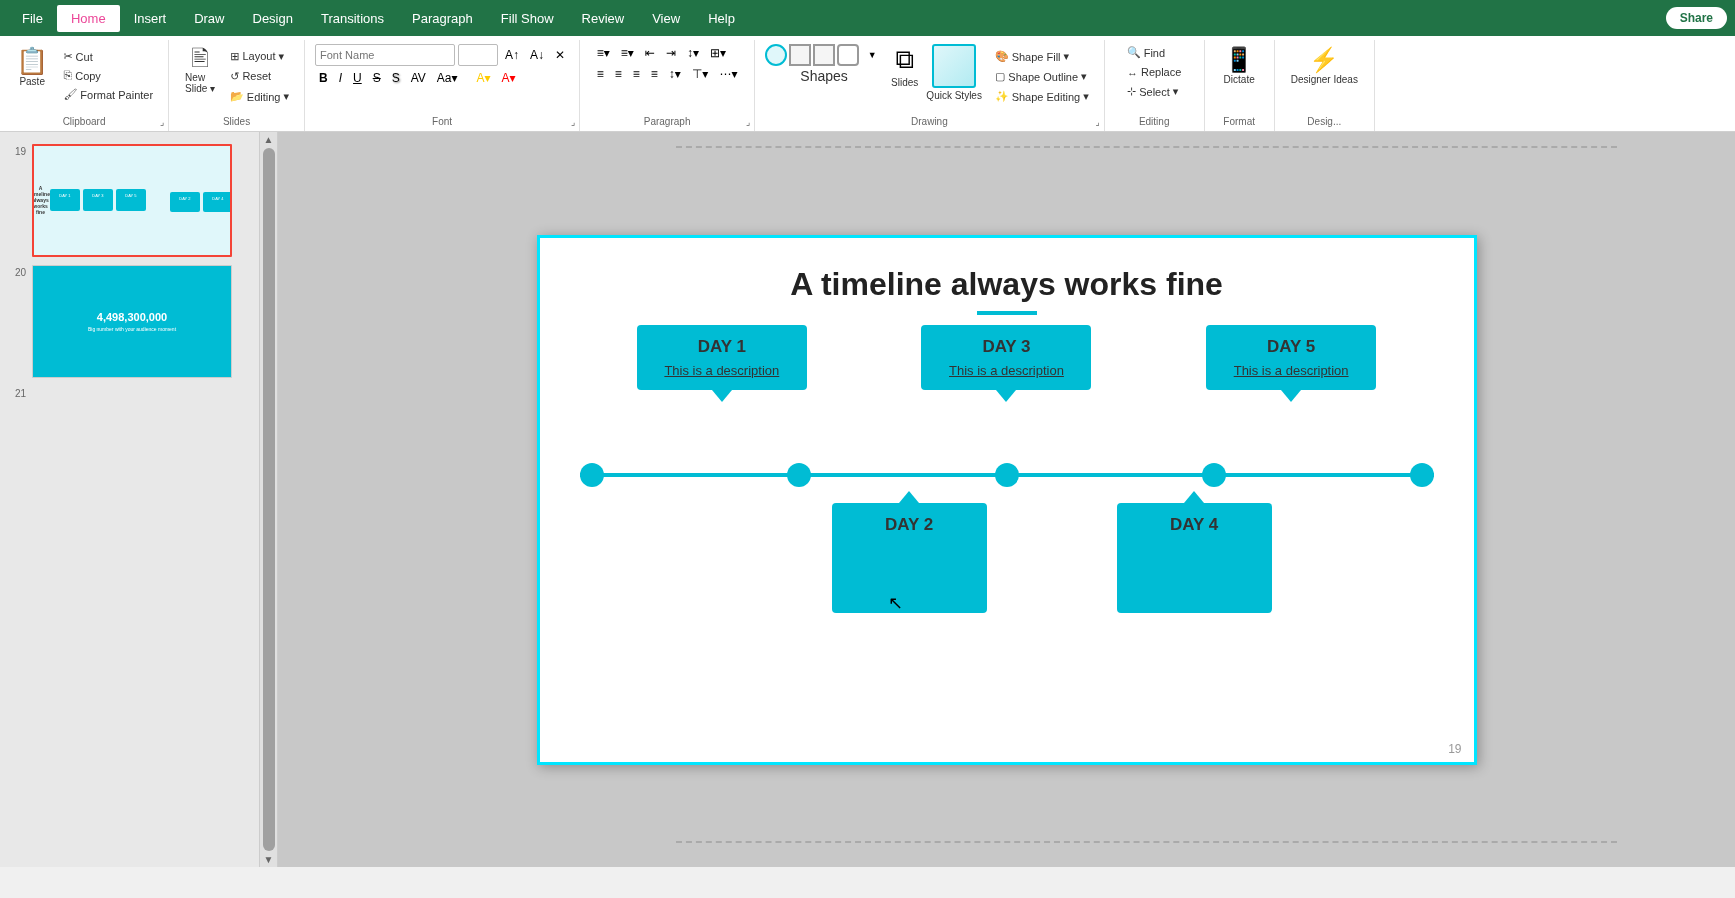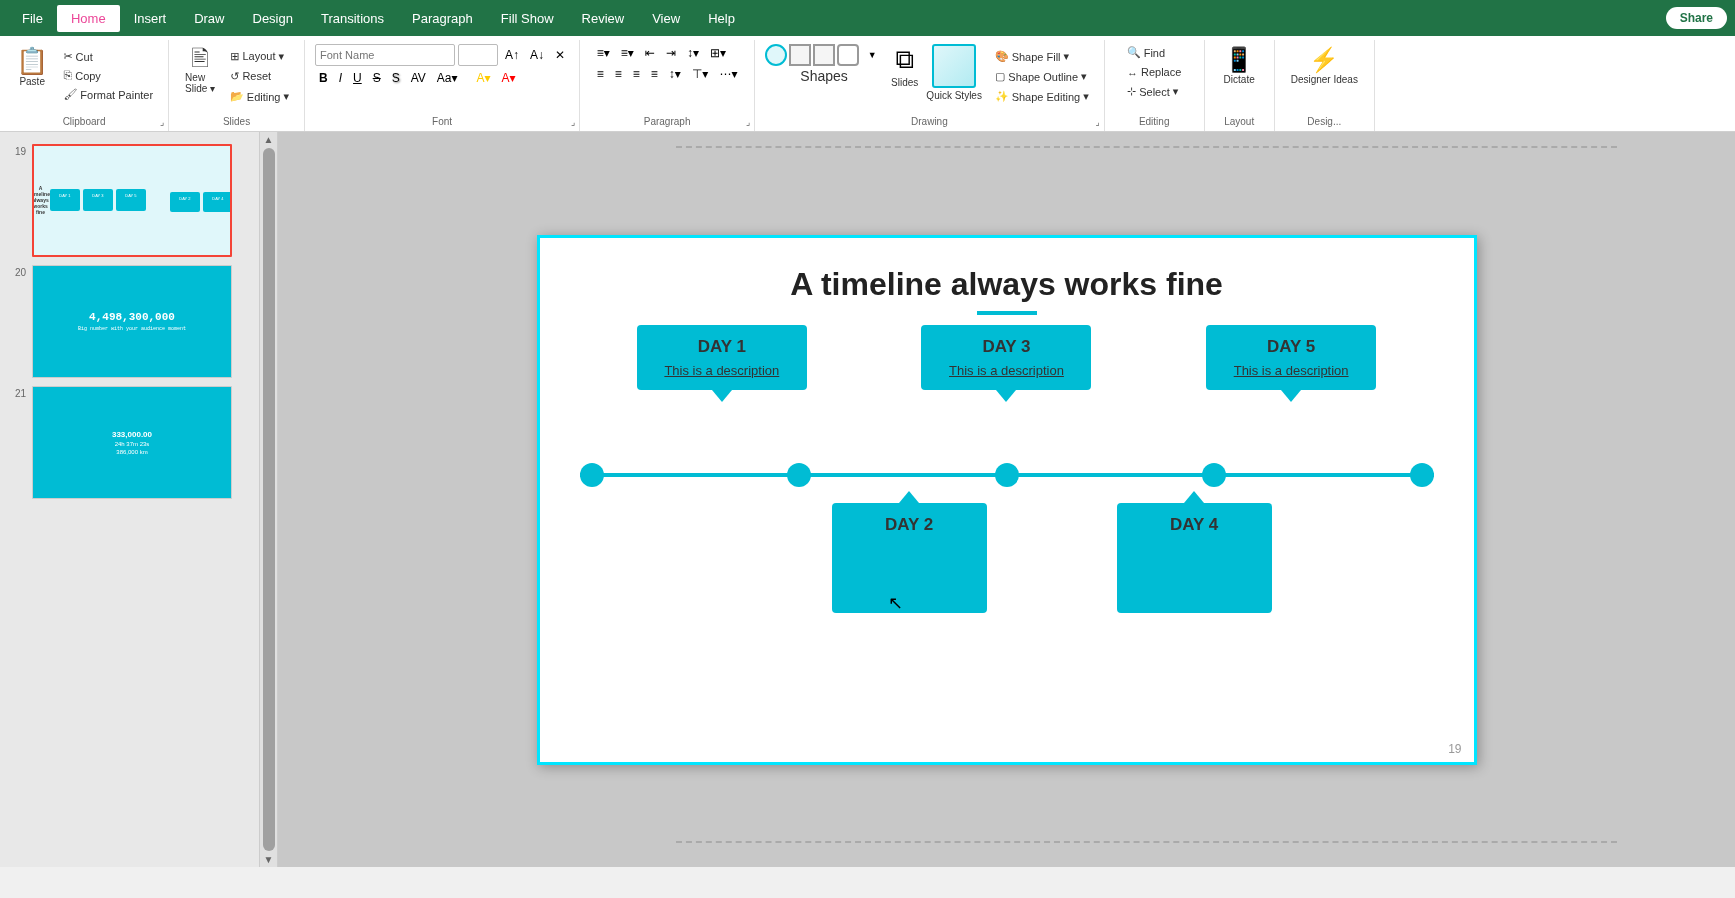--- a/index.html
+++ b/index.html
@@ -206,21 +206,21 @@
       <span class="ribbon-group-label">Editing</span>
     </div>
 
     <div class="ribbon-group" style="min-width:70px;">
       <div class="ribbon-group-content" style="flex-direction:column; align-items:center;">
         <div class="ribbon-btn">
           <div class="icon" style="font-size:24px;">📱</div>
           <span class="label">Dictate</span>
         </div>
       </div>
-      <span class="ribbon-group-label">Layout</span>
+      <span class="ribbon-group-label">Format</span>
     </div>
 
     <div class="ribbon-group" style="min-width:60px;">
       <div class="ribbon-group-content" style="flex-direction:column; align-items:center;">
         <div class="ribbon-btn">
           <div class="icon" style="font-size:24px;">⚡</div>
           <span class="label">Designer Ideas</span>
         </div>
       </div>
       <span class="ribbon-group-label">Desig...</span>
@@ -247,36 +247,29 @@
         <div style="display:flex; gap:3px; justify-content:center; margin-top:2px; padding-left:16px;">
           <div style="width:30px;height:20px;background:#00bcd4;border-radius:2px;font-size:4px;text-align:center;padding-top:4px;color:#fff;">DAY 2</div>
           <div style="width:30px;height:20px;background:#00bcd4;border-radius:2px;font-size:4px;text-align:center;padding-top:4px;color:#fff;">DAY 4</div>
         </div>
       </div>
     </div>
 
     <div class="slide-thumb">
       <span class="slide-num">20</span>
       <div class="thumb-img thumb-20">
-        <div style="text-align:center; padding:6px;font-family:Liberation Mono, monospace;">
+        <div style="text-align:center; padding:6px;">
           <div style="font-size:11px; font-weight:bold; color:#fff;">4,498,300,000</div>
           <div style="font-size:5px; color:#fff; margin-top:3px;">Big number with your audience moment</div>
         </div>
       </div>
     </div>
 
     <div class="slide-thumb">
       <span class="slide-num">21</span>
-      <div class="thumb-img thumb-21">
-        <div style="text-align:center; padding:6px; color:#fff;">
-          <div style="font-size:8px; font-weight:bold;">333,000.00</div>
-          <div style="font-size:6px; margin-top:2px;">24h 37m 23s</div>
-          <div style="font-size:6px; margin-top:2px;">386,000 km</div>
-        </div>
-      </div>
     </div>
 
   </div>
 
   <div style="width:18px; background:#e0e0e0; display:flex; flex-direction:column; align-items:center; padding:2px 0; border-right:1px solid #ccc;">
     <div style="font-size:10px; cursor:pointer; color:#666;">▲</div>
     <div style="flex:1; width:12px; background:#a0a0a0; border-radius:6px; margin:3px 0; cursor:pointer;"></div>
     <div style="font-size:10px; cursor:pointer; color:#666;">▼</div>
   </div>
 

